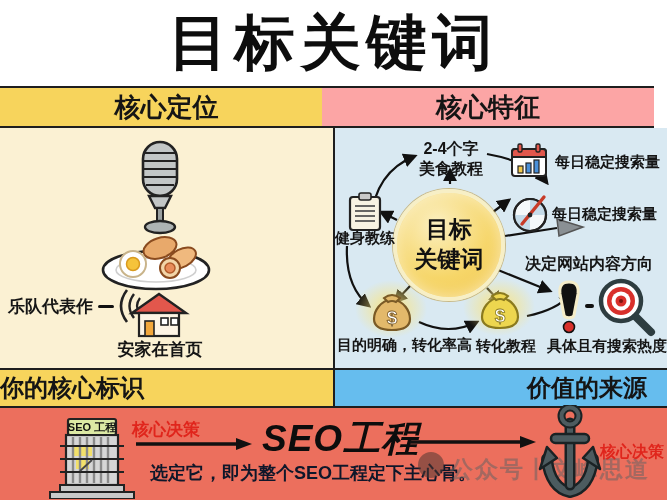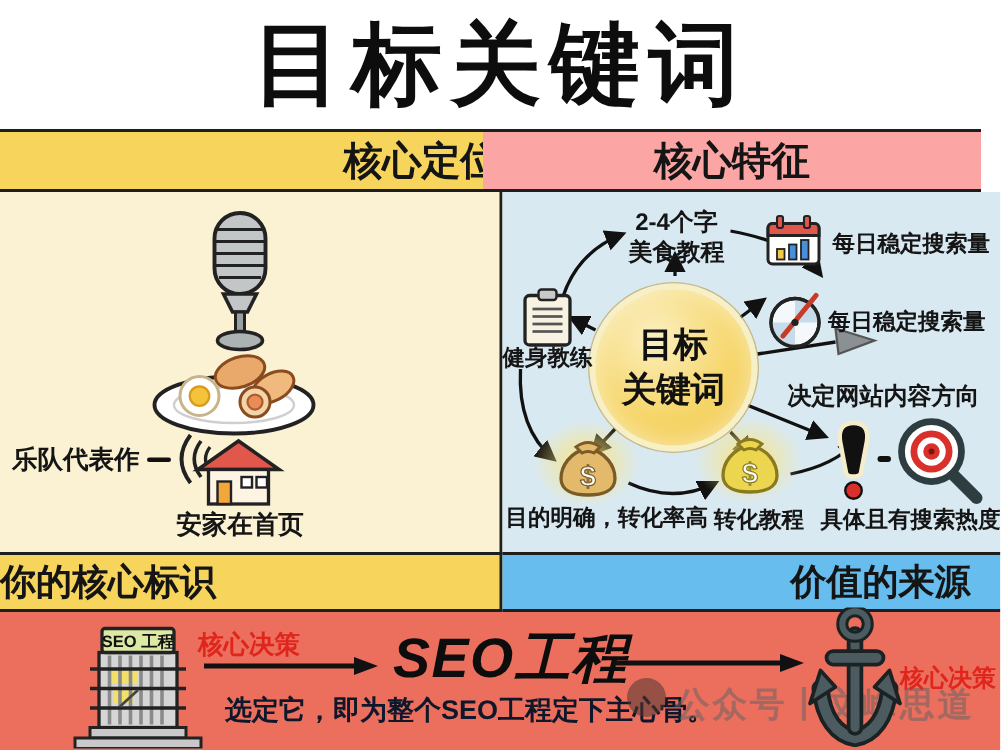--- a/index.html
+++ b/index.html
@@ -6,21 +6,21 @@
   *{box-sizing:border-box;}
   .stage{position:relative;width:667px;height:500px;overflow:hidden;background:#fff;
          font-family:"Liberation Sans","DejaVu Sans",sans-serif;color:#151515;}
   .abs{position:absolute;}
   
   .title{top:0;left:0;width:667px;height:86px;display:flex;align-items:center;justify-content:center;
          font-size:60px;font-weight:900;letter-spacing:6px;color:#0d0d0d;}
   
   .band{top:86px;height:42px;border-top:2px solid #1e1e1e;border-bottom:2px solid #1e1e1e;
         display:flex;align-items:center;justify-content:center;font-size:26px;font-weight:800;}
-  .band-left{left:0;width:335px;background:#F7D45C;border-right:2px solid #1e1e1e;justify-content:flex-end;}
+  .band-left{left:0;width:335px;background:#F7D45C;border-right:2px solid #1e1e1e;}
   .band-right{left:322px;width:332px;background:#fca5a5;}
   
   .body-left{top:128px;left:0;width:335px;height:240px;background:#FBF1D3;border-right:2px solid #1e1e1e;}
   .body-right{top:128px;left:335px;width:332px;height:240px;background:#D9E9F2;}
   
   .fband{top:368px;height:40px;border-top:2px solid #1e1e1e;border-bottom:2px solid #1e1e1e;
          display:flex;align-items:center;font-weight:800;}
   .fband-left{left:0;width:335px;background:#F7D45C;border-right:2px solid #1e1e1e;font-size:24px;padding-left:0;}
   .fband-right{left:335px;width:332px;background:#66BDEE;font-size:24px;justify-content:flex-end;padding-right:20px;}
   

